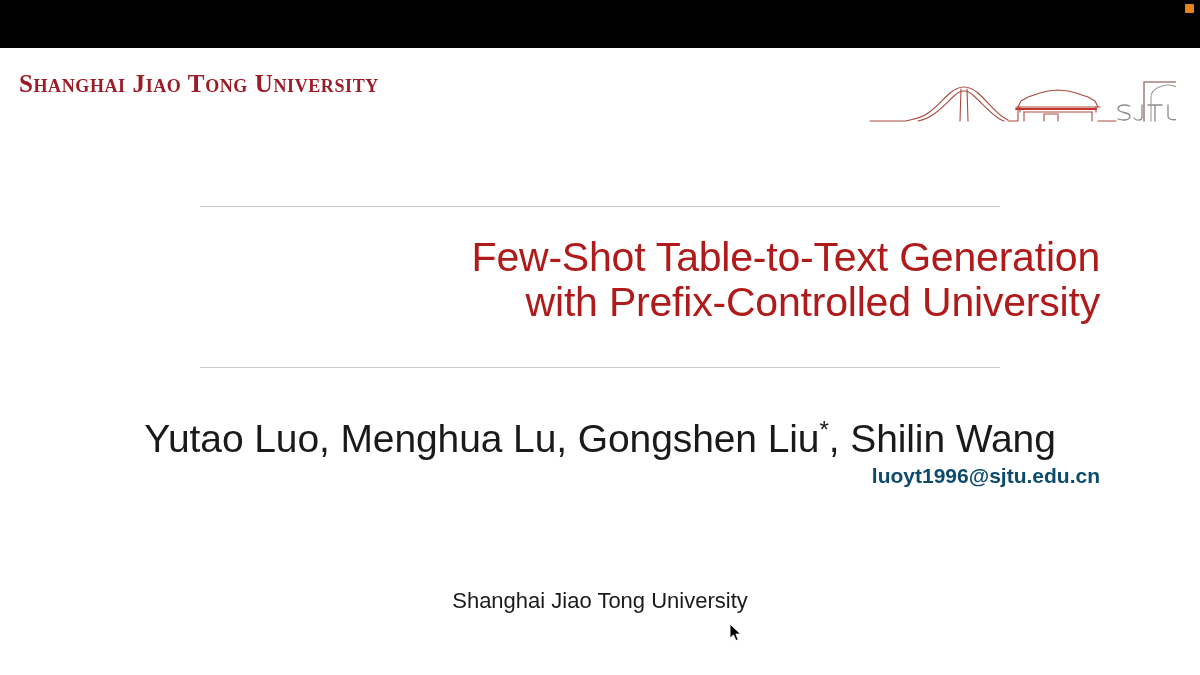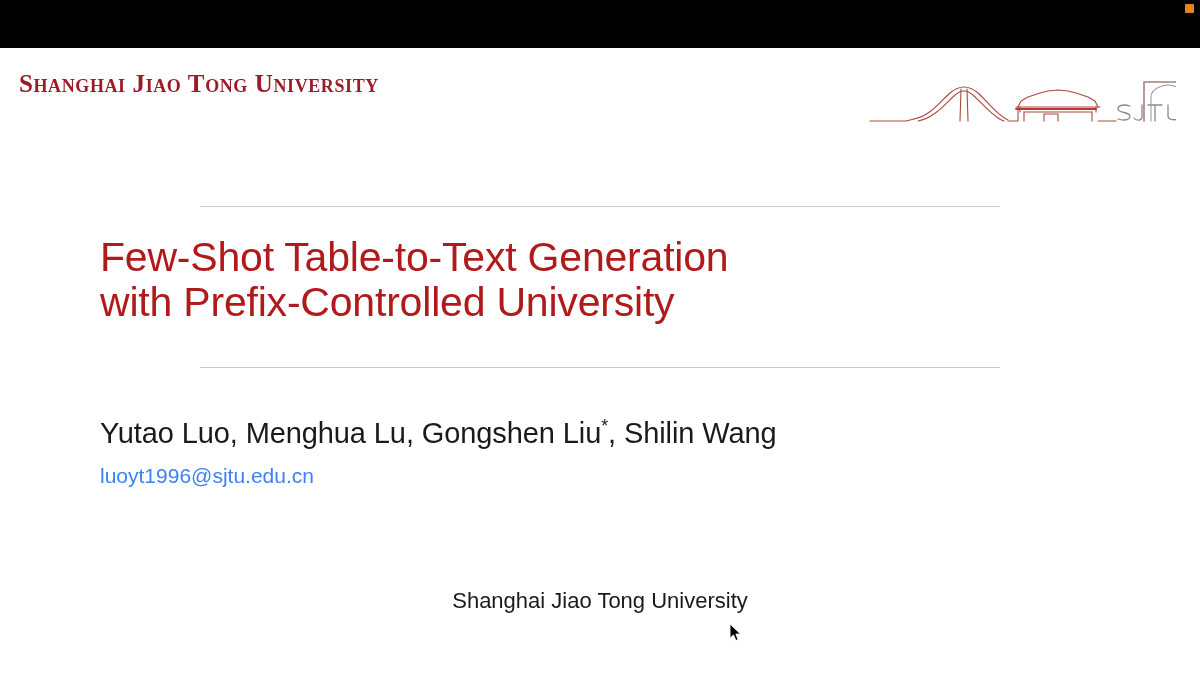--- a/index.html
+++ b/index.html
@@ -75,55 +75,56 @@
   }
   #rule-top { top: 156px; }
   #rule-bottom { top: 317px; }
 
   
   #slide-title {
     position: absolute;
     left: 100px;
     top: 185px;
     width: 1000px;
-    text-align: left;
+    text-align: right;
     color: #b01a1a;
     font-size: 41px;
     font-weight: 400;
     line-height: 1.10;
     letter-spacing: -0.2px;
   }
   #slide-title .title-line { display: block; }
 
   
   #author-list {
     position: absolute;
     left: 100px;
     top: 367px;
     width: 1000px;
+    text-align: center;
     color: #1a1a1a;
-    font-size: 29px;
+    font-size: 39px;
     font-weight: 400;
     letter-spacing: -0.1px;
     white-space: nowrap;
   }
   #author-list .corresponding-mark {
     font-size: 0.62em;
     vertical-align: super;
     line-height: 0;
   }
   #author-email {
     position: absolute;
     left: 100px;
     top: 414px;
     width: 1000px;
-    text-align: left;
-    color: #3b82f6;
+    text-align: right;
+    color: #0c4a6e;
     font-size: 21px;
-    font-weight: 400;
+    font-weight: 700;
   }
 
   
   #affiliation {
     position: absolute;
     left: 100px;
     top: 538px;
     width: 1000px;
     text-align: center;
     color: #1a1a1a;

